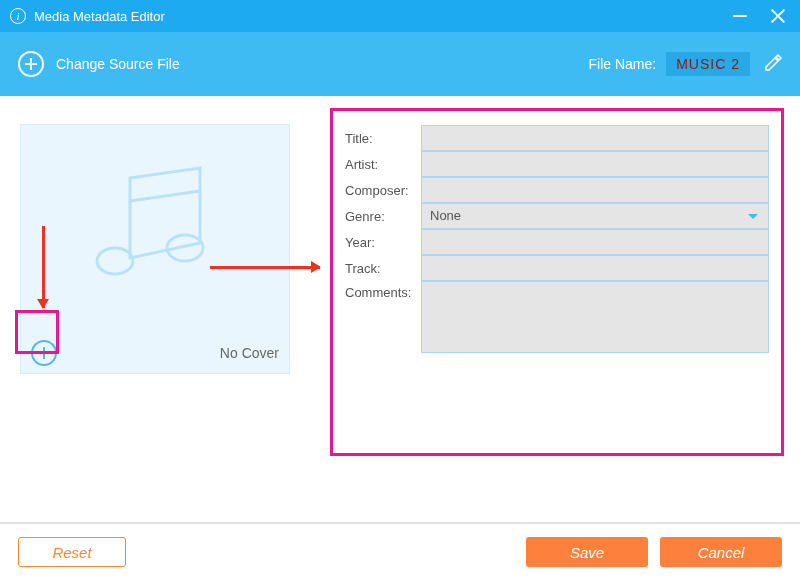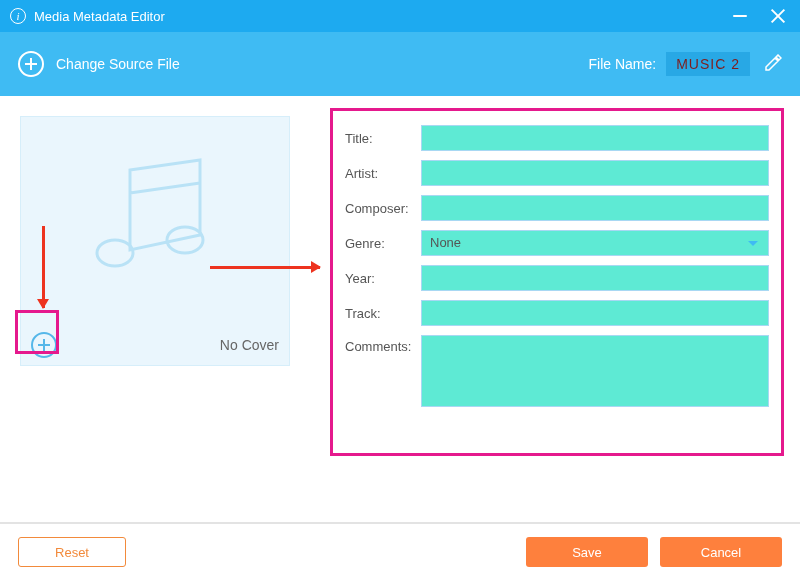--- a/index.html
+++ b/index.html
@@ -19,50 +19,50 @@
 .plus-circle::before, .plus-circle::after { content: ""; position: absolute; background: #fff; }
 .plus-circle::before { width: 12px; height: 2px; top: 50%; left: 50%; transform: translate(-50%, -50%); }
 .plus-circle::after { width: 2px; height: 12px; top: 50%; left: 50%; transform: translate(-50%, -50%); }
 .toolbar .src-txt { cursor: pointer; font-size: 14px; }
 .toolbar .fname-label { margin-left: auto; margin-right: 10px; font-size: 14px; }
 .toolbar .fname-box { background: #28A8E5; padding: 4px 10px; color: #7f1d1d; font-size: 14px; letter-spacing: 1px; }
 .toolbar .edit-icon { margin-left: 14px; cursor: pointer; }
 
 .mainarea { position: relative; height: 426px; padding: 20px; }
 
-.cover-card { position: absolute; left: 20px; top: 20px; width: 270px; height: 250px; background: #EAF6FD; border: 1px solid #D6EEFA; }
+.cover-card { position: absolute; left: 20px; top: 28px; width: 270px; height: 250px; background: #EAF6FD; border: 1px solid #D6EEFA; }
 .cover-art { width: 100%; height: 205px; display: flex; align-items: center; justify-content: center; }
 .cover-footer { height: 45px; display: flex; align-items: center; padding: 0 10px; }
 .add-btn { width: 26px; height: 26px; border: 2px solid #55B7E9; border-radius: 50%; position: relative; cursor: pointer; }
 .add-btn::before, .add-btn::after { content: ""; position: absolute; background: #55B7E9; }
 .add-btn::before { width: 12px; height: 2px; top: 50%; left: 50%; transform: translate(-50%, -50%); }
 .add-btn::after { width: 2px; height: 12px; top: 50%; left: 50%; transform: translate(-50%, -50%); }
 .nocover { margin-left: auto; color: #666; font-size: 14px; }
 .snapshot-link { position: absolute; left: 22px; top: 285px; color: #3FBBF3; font-size: 13px; cursor: pointer; }
 
 .form-box { position: absolute; left: 330px; top: 12px; width: 454px; height: 348px; border: 3px solid #E5198D; padding: 14px 12px 10px 12px; }
-.frow { display: flex; align-items: center; margin-bottom: 9px; }
+.frow { display: flex; align-items: center; }
 .frow label { width: 76px; color: #555; font-size: 13px; }
-.frow .fld { flex: 1; height: 26px; border: 1px solid #A8D8F3; padding: 0 8px; font-size: 13px; background: #5eead4; }
+.frow .fld { flex: 1; height: 26px; border: 1px solid #A8D8F3; padding: 0 8px; font-size: 13px; background: #e5e5e5; }
 .frow .sel { position: relative; }
 .frow .sel::after { content: ""; position: absolute; right: 10px; top: 50%; transform: translateY(-40%); border-left: 5px solid transparent; border-right: 5px solid transparent; border-top: 5px solid #3FBBF3; }
 .frow textarea.fld { height: 72px; resize: none; padding: 6px 8px; }
 .frow.align-top { align-items: flex-start; }
 .frow.align-top label { padding-top: 4px; }
 
 
 .anno-box { position: absolute; border: 3px solid #E5198D; pointer-events: none; }
 .anno-add { left: 15px; top: 214px; width: 44px; height: 44px; }
 .arrow-v { position: absolute; left: 42px; top: 130px; width: 3px; height: 82px; background: #ED331F; }
 .arrow-v::after { content: ""; position: absolute; bottom: -1px; left: -5px; border-left: 6px solid transparent; border-right: 6px solid transparent; border-top: 10px solid #ED331F; }
 .arrow-h { position: absolute; left: 210px; top: 170px; width: 110px; height: 3px; background: #ED331F; }
 .arrow-h::after { content: ""; position: absolute; right: -1px; top: -5px; border-top: 6px solid transparent; border-bottom: 6px solid transparent; border-left: 10px solid #ED331F; }
 
 .footer { position: absolute; left: 0; bottom: 0; width: 100%; height: 58px; border-top: 2px solid #E3E3E3; display: flex; align-items: center; padding: 0 18px; background: #fff; }
-.btn { min-width: 108px; height: 30px; border-radius: 3px; display: flex; align-items: center; justify-content: center; cursor: pointer; font-size: 13px; }
+.btn { min-width: 108px; height: 30px; border-radius: 3px; display: flex; align-items: center; justify-content: center; cursor: pointer; font-size: 15px; font-style: italic; }
 .btn-reset { border: 1px solid #F28A3B; color: #F28A3B; }
 .btn-orange { background: #FE803D; color: #fff; margin-left: 12px; min-width: 122px; }
 .footer .spacer { flex: 1; }
 </style>
 </head>
 <body>
 
 <div class="titlebar">
   <div class="info-icon">i</div>
   <div>Media Metadata Editor</div>

